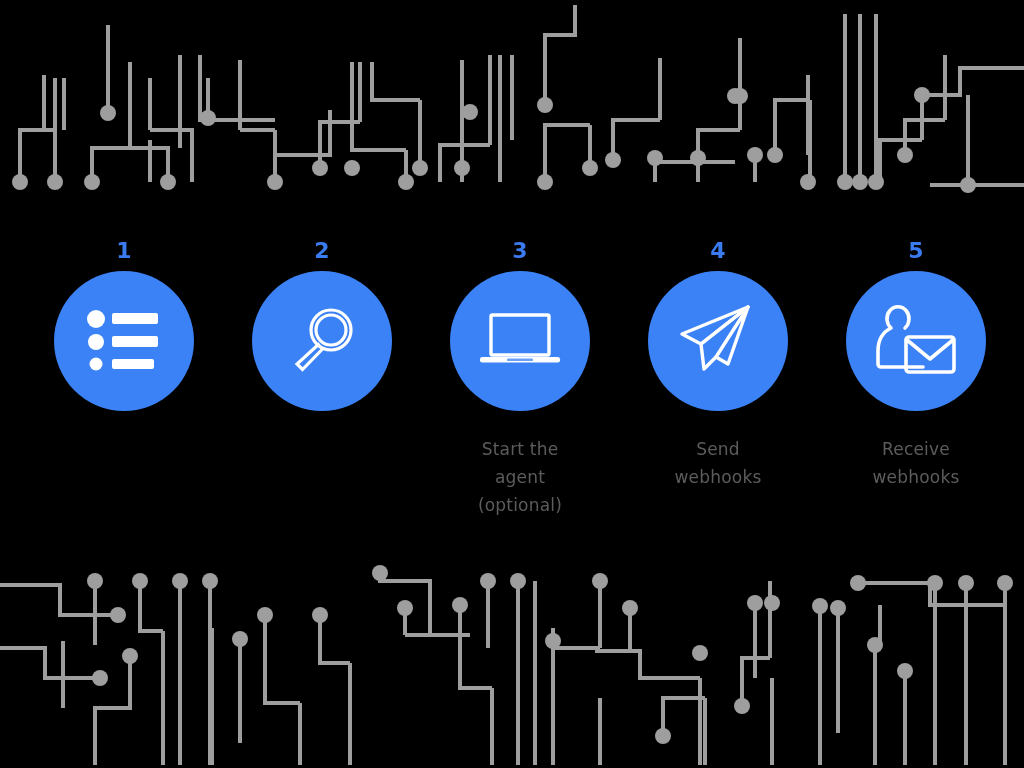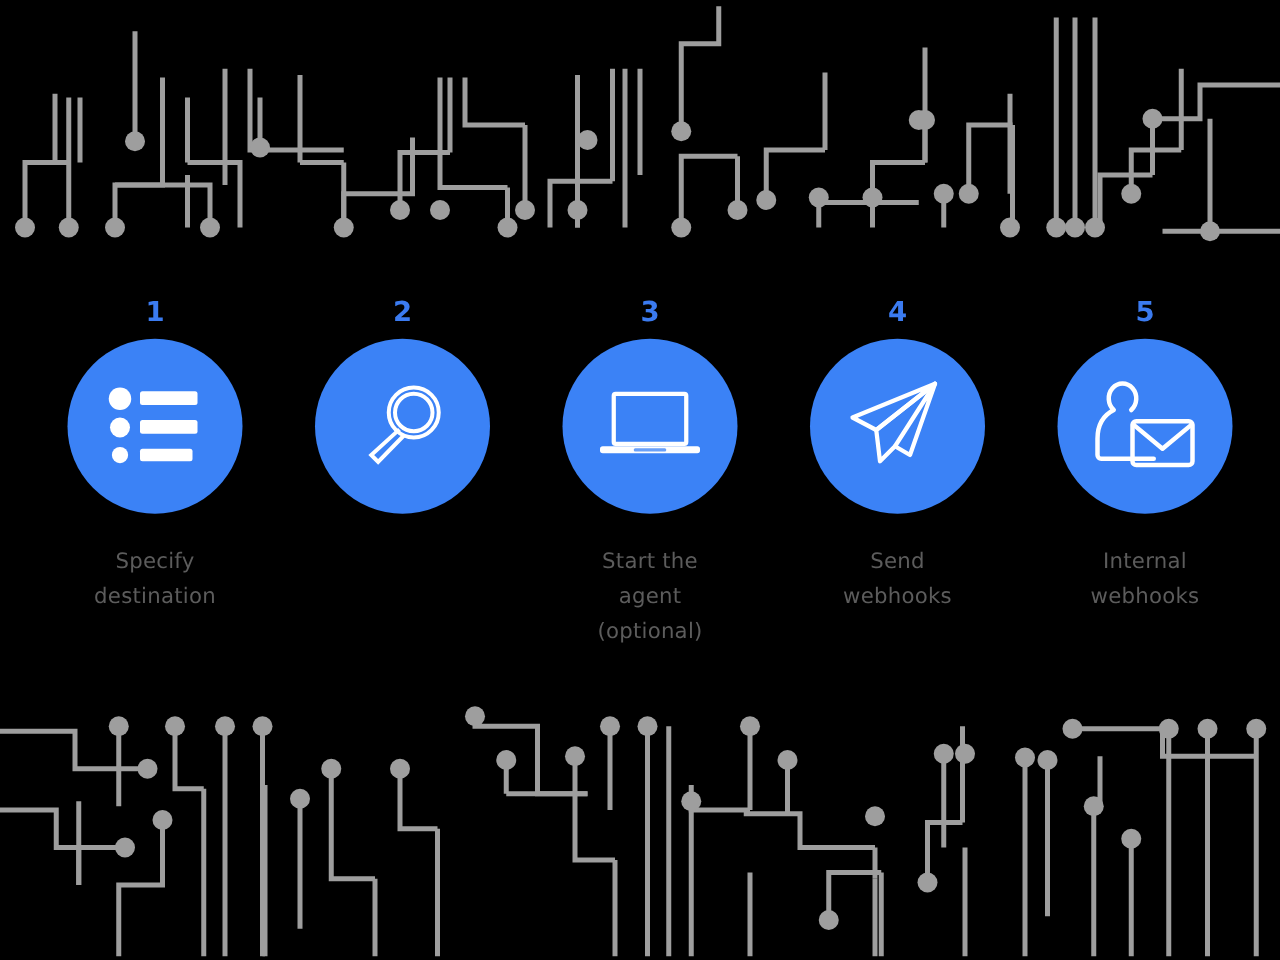--- a/index.html
+++ b/index.html
@@ -200,22 +200,20 @@
           <svg width="78" height="70" viewBox="0 0 78 70" aria-hidden="true">
             <circle cx="11" cy="13" r="9" fill="#ffffff"></circle>
             <rect x="27" y="7" width="46" height="11" rx="2" fill="#ffffff"></rect>
             <circle cx="11" cy="36" r="8" fill="#ffffff"></circle>
             <rect x="27" y="30" width="46" height="11" rx="2" fill="#ffffff"></rect>
             <circle cx="11" cy="58" r="6.5" fill="#ffffff"></circle>
             <rect x="27" y="53" width="42" height="10" rx="2" fill="#ffffff"></rect>
           </svg>
         </span>
       </div>
-      <div class="step-label">Specify
-destination</div>
     </div>
 
     <div class="step">
       <div class="step-number">2</div>
       <div class="step-circle">
         <span>
           <svg width="74" height="74" viewBox="0 0 74 74" aria-hidden="true">
             <g fill="none" stroke="#ffffff" stroke-width="3.2">
               <circle cx="46" cy="26" r="20"></circle>
               <circle cx="46" cy="26" r="15"></circle>
@@ -265,21 +263,21 @@
         <span>
           <svg width="86" height="74" viewBox="0 0 86 74" aria-hidden="true">
             <g fill="none" stroke="#ffffff" stroke-width="3.6" stroke-linejoin="round" stroke-linecap="round">
               <path d="M32 24 a11 12 0 1 0 -14 0 C10 28 5 36 5 47 L5 60 a3 3 0 0 0 3 3 L50 63"></path>
               <rect x="33" y="33" width="48" height="35" rx="3"></rect>
               <path d="M33.5 35.5 L57 55 L80.5 35.5"></path>
             </g>
           </svg>
         </span>
       </div>
-      <div class="step-label">Internal
+      <div class="step-label">Receive
 webhooks</div>
     </div>
 
   </div>
 
   <svg class="circuit" id="circuit-bottom" viewBox="0 0 1024 215" width="1024" height="215" aria-hidden="true">
     <g stroke="#9e9e9e" stroke-width="4" fill="none">
 
       <path d="M0 32 L60 32 L60 62 L95 62"></path>
       <path d="M95 28 L95 92"></path>

